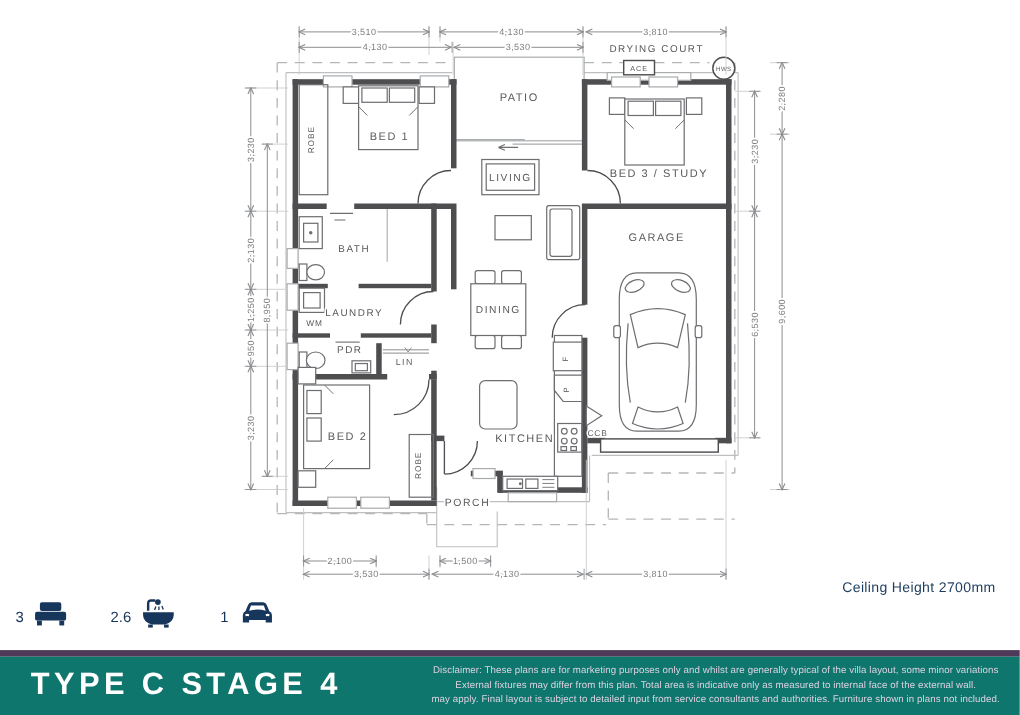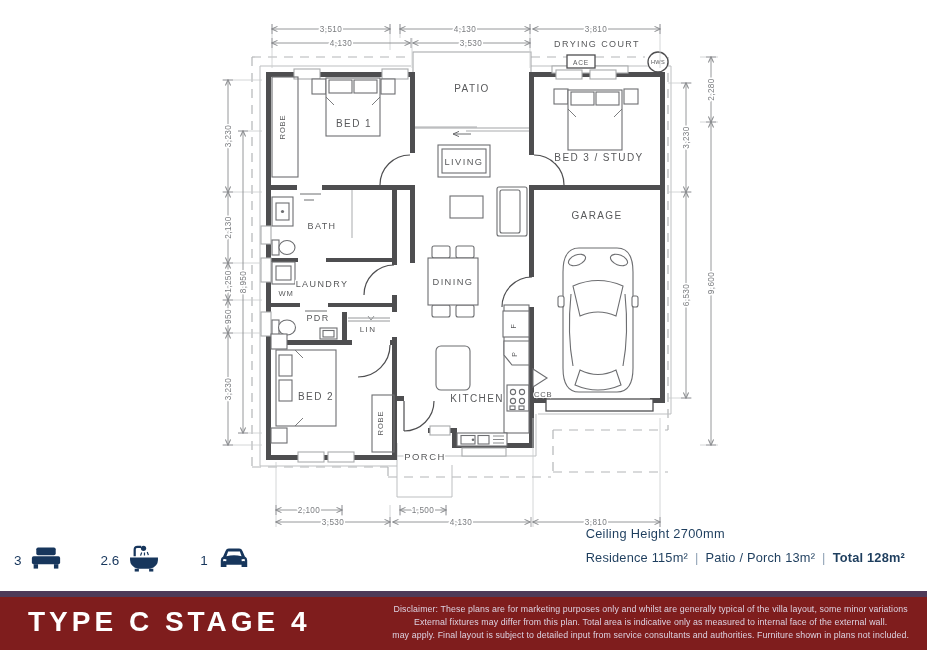--- a/index.html
+++ b/index.html
@@ -18,27 +18,27 @@
   .furn{stroke:#6d6e71;stroke-width:1.1;fill:#ffffff;}
   .furn-n{stroke:#6d6e71;stroke-width:1.1;fill:none;}
   .arc{stroke:#4e4e50;stroke-width:1.2;fill:none;}
   .dash{stroke:#b4b6b8;stroke-width:1.2;fill:none;stroke-dasharray:9 7;}
   .eave{stroke:#bdbfc1;stroke-width:1;fill:none;}
   .darkln{stroke:#4e4e50;stroke-width:1.3;fill:#ffffff;}
 
   .summary{position:absolute;left:14px;top:541px;height:38px;display:flex;align-items:center;color:#17365c;}
   .summary .num{font-size:13.5px;margin-right:9px;}
   .summary .grp{display:flex;align-items:center;margin-right:40px;}
-  .info{position:absolute;right:22px;top:526px;color:#1e3e5e;}
+  .info{position:absolute;right:22px;top:526px;text-align:right;color:#1e3e5e;}
   .info .ln1{font-size:12.8px;letter-spacing:0.3px;}
   .info .ln2{font-size:12.8px;margin-top:9px;letter-spacing:0.2px;}
   .info .sep{color:#8fa2b5;margin:0 7px;font-weight:300;}
   .info .tot{font-weight:700;}
   .foot-strip{position:absolute;left:0;top:591px;width:927px;height:6px;background:#4e3a58;}
-  .foot-main{position:absolute;left:0;top:597px;width:927px;height:53px;background:#7f1d1d;}
+  .foot-main{position:absolute;left:0;top:597px;width:927px;height:53px;background:#0f766e;}
   .foot-title{position:absolute;left:28px;top:9px;color:#ffffff;font-size:28px;font-weight:700;letter-spacing:4px;}
   .foot-disc{position:absolute;right:18px;top:6px;text-align:center;color:#ddd3e2;font-size:8.8px;line-height:13px;letter-spacing:0.1px;}
 </style>
 </head>
 <body>
 
 <div class="plan-wrap">
 <svg width="927" height="530" viewBox="0 0 927 530">
   <defs>
     <marker id="mA" viewBox="0 0 10 10" refX="8.6" refY="5" markerWidth="8" markerHeight="8" orient="auto-start-reverse">
@@ -396,23 +396,20 @@
         <path d="M10,10.5 l1.8,-5 h12.4 l1.8,5 q-8,-2 -16,0 z" fill="#ffffff"></path>
         <path d="M6.3,14 q1.8,-1 3.8,0 l-0.4,2 q-1.6,-0.8 -3,0 z" fill="#ffffff"></path>
         <path d="M29.7,14 q-1.8,-1 -3.8,0 l0.4,2 q1.6,-0.8 3,0 z" fill="#ffffff"></path>
       </svg>
     </span>
   </div>
 </div>
 
 <div class="info">
   <div class="ln1">Ceiling Height 2700mm</div>
-  <div class="ln2">
-    <span>Residence 115m²</span><span class="sep">|</span><span>Patio / Porch 13m²</span><span class="sep">|</span><span class="tot">Total 128m²</span>
-  </div>
 </div>
 
 <div class="foot-strip"></div>
 <div class="foot-main">
   <div class="foot-title">TYPE C STAGE 4</div>
   <div class="foot-disc">
     <div>Disclaimer: These plans are for marketing purposes only and whilst are generally typical of the villa layout, some minor variations</div>
     <div>External fixtures may differ from this plan. Total area is indicative only as measured to internal face of the external wall.</div>
     <div>may apply. Final layout is subject to detailed input from service consultants and authorities. Furniture shown in plans not included.</div>
   </div>

